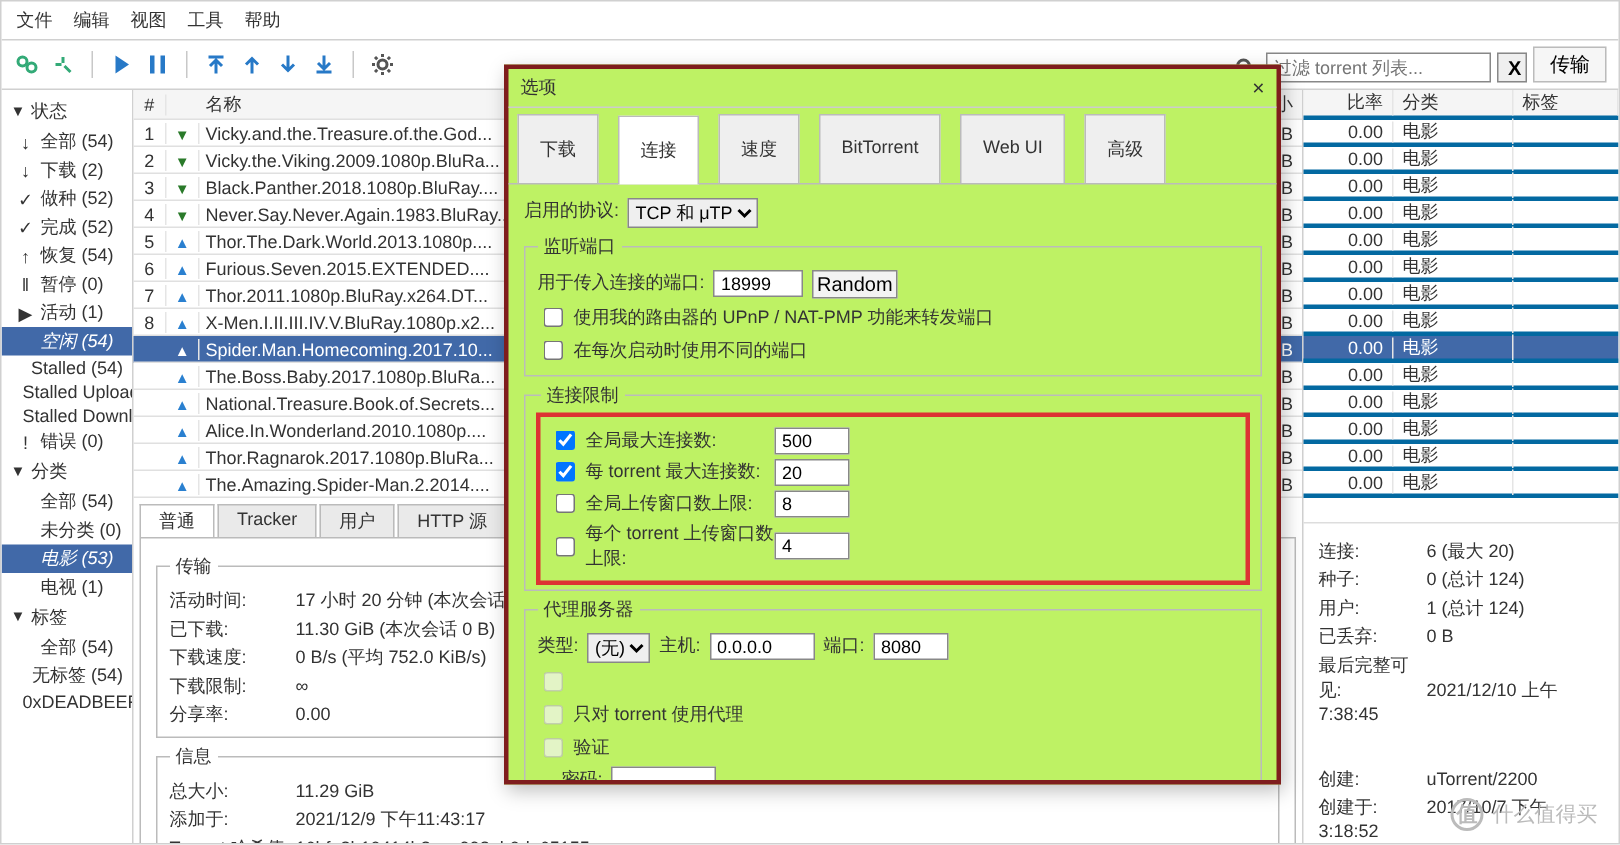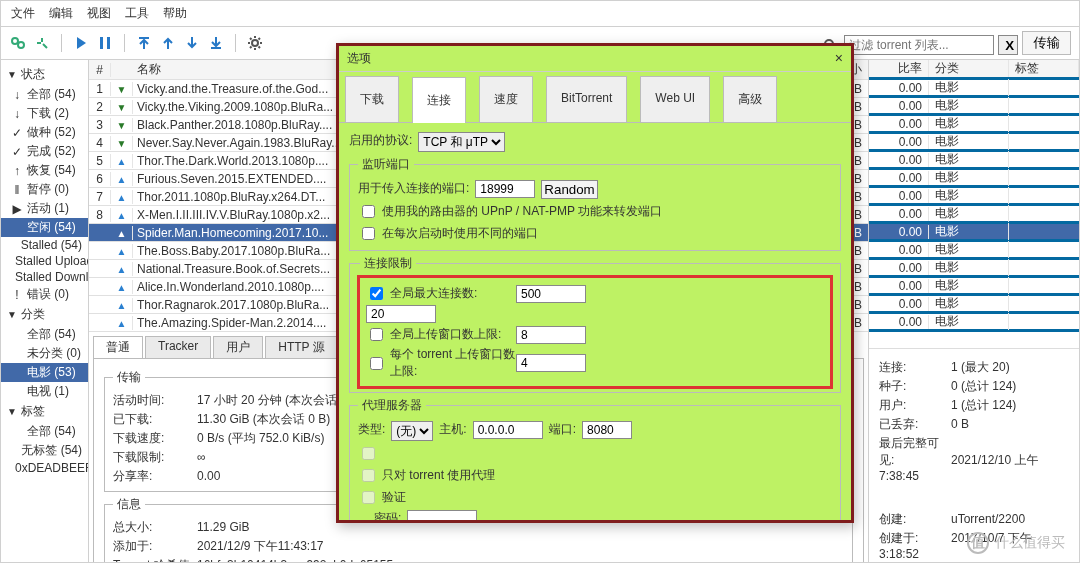--- a/index.html
+++ b/index.html
@@ -52,21 +52,21 @@
   }
   .sidebar {
     width: 88px; border-right:1px solid #d0d0d0; padding:4px 0; overflow:hidden;
   }
   .side-hdr { display:flex; align-items:center; gap:4px; padding:2px 6px; font-weight:normal; }
   .side-hdr .tri { font-size:10px; }
   .side-item {
     display:flex; align-items:center; gap:4px; padding:1px 6px 1px 10px;
     white-space:nowrap; overflow:hidden;
   }
-  .side-item.active { background:#4169a8; color:#fff; }
+  .side-item.active { background:#4169a8; color:#fff;font-style:italic; }
   .si-icon { width:12px; display:inline-block; text-align:center; }
 
   .center {
     flex: 1; display:flex; flex-direction:column; border-right:1px solid #d0d0d0;
     min-width:0;
   }
   .torrent-hdr, .torrent-row {
     display:flex; border-bottom:1px solid #e0e0e0; align-items:center;
     height:18px;
   }
@@ -133,21 +133,21 @@
   .dlg-body label { display:flex; align-items:center; gap:4px; }
   .dlg-body input[type=text] {
     border:1px solid #888; height:18px; padding:0 4px; font-size:12px;
   }
   .dlg-body select { border:1px solid #888; height:20px; font-size:12px; }
   .dlg-body button { border:1px solid #888; background:#f3f3f3; padding:1px 2px; }
   .conn-limit { border:1px solid #bbb; padding:6px 10px; position:relative; }
   .conn-limit .hl { outline:3px solid #d33; padding:4px 6px; }
   .limit-row { display:flex; align-items:center; margin:2px 0; }
   .limit-row .lbl { flex:0 0 150px; display:flex; align-items:center; gap:4px; }
-  .limit-row input[type=text] { width:70px; }
+  .limit-row input[type=text] { width:50px; }
   fieldset.proxy input[type=text]{ width:70px; }
 
   .watermark {
     position:absolute; right:14px; bottom:8px; font-size:14px; color:#bbb;
     display:flex; align-items:center; gap:6px;
   }
   .watermark .logo {
     width:22px; height:22px; border-radius:50%; border:2px solid #bbb;
     display:inline-flex; align-items:center; justify-content:center; font-weight:bold;
   }
@@ -520,21 +520,21 @@
           <div class="rp-col cat">电影</div>
           <div class="rp-col tag"></div>
         </div>
         <div class="rp-row">
           <div class="rp-col ratio">0.00</div>
           <div class="rp-col cat">电影</div>
           <div class="rp-col tag"></div>
         </div>
       </div>
     <div class="rp-info">
-      <div class="kv"><span class="k">连接:</span><span>1 (最大 20)</span></div>
+      <div class="kv"><span class="k">连接:</span><span>6 (最大 20)</span></div>
       <div class="kv"><span class="k">种子:</span><span>0 (总计 124)</span></div>
       <div class="kv"><span class="k">用户:</span><span>1 (总计 124)</span></div>
       <div class="kv"><span class="k">已丢弃:</span><span>0 B</span></div>
       <div class="kv"><span class="k">最后完整可见:</span><span>2021/12/10 上午7:38:45</span></div>
       <div style="height:24px"></div>
       <div class="kv"><span class="k">创建:</span><span>uTorrent/2200</span></div>
       <div class="kv"><span class="k">创建于:</span><span>2017/10/7 下午3:18:52</span></div>
     </div>
   </div>
 </div>
@@ -582,20 +582,24 @@
       <legend>连接限制</legend>
       <div class="hl">
         <div class="limit-row">
           <span class="lbl">
               <input type="checkbox" checked="" style="">
               <span>全局最大连接数:</span>
             </span>
           <input type="text" value="500" style="">
         </div>
         <div class="limit-row">
+          <span class="lbl">
+              <input type="checkbox" checked="" style="">
+              <span>每 torrent 最大连接数:</span>
+            </span>
           <input type="text" value="20" style="">
         </div>
         <div class="limit-row">
           <span class="lbl">
               <input type="checkbox" style="">
               <span>全局上传窗口数上限:</span>
             </span>
           <input type="text" value="8" style="">
         </div>
         <div class="limit-row">

